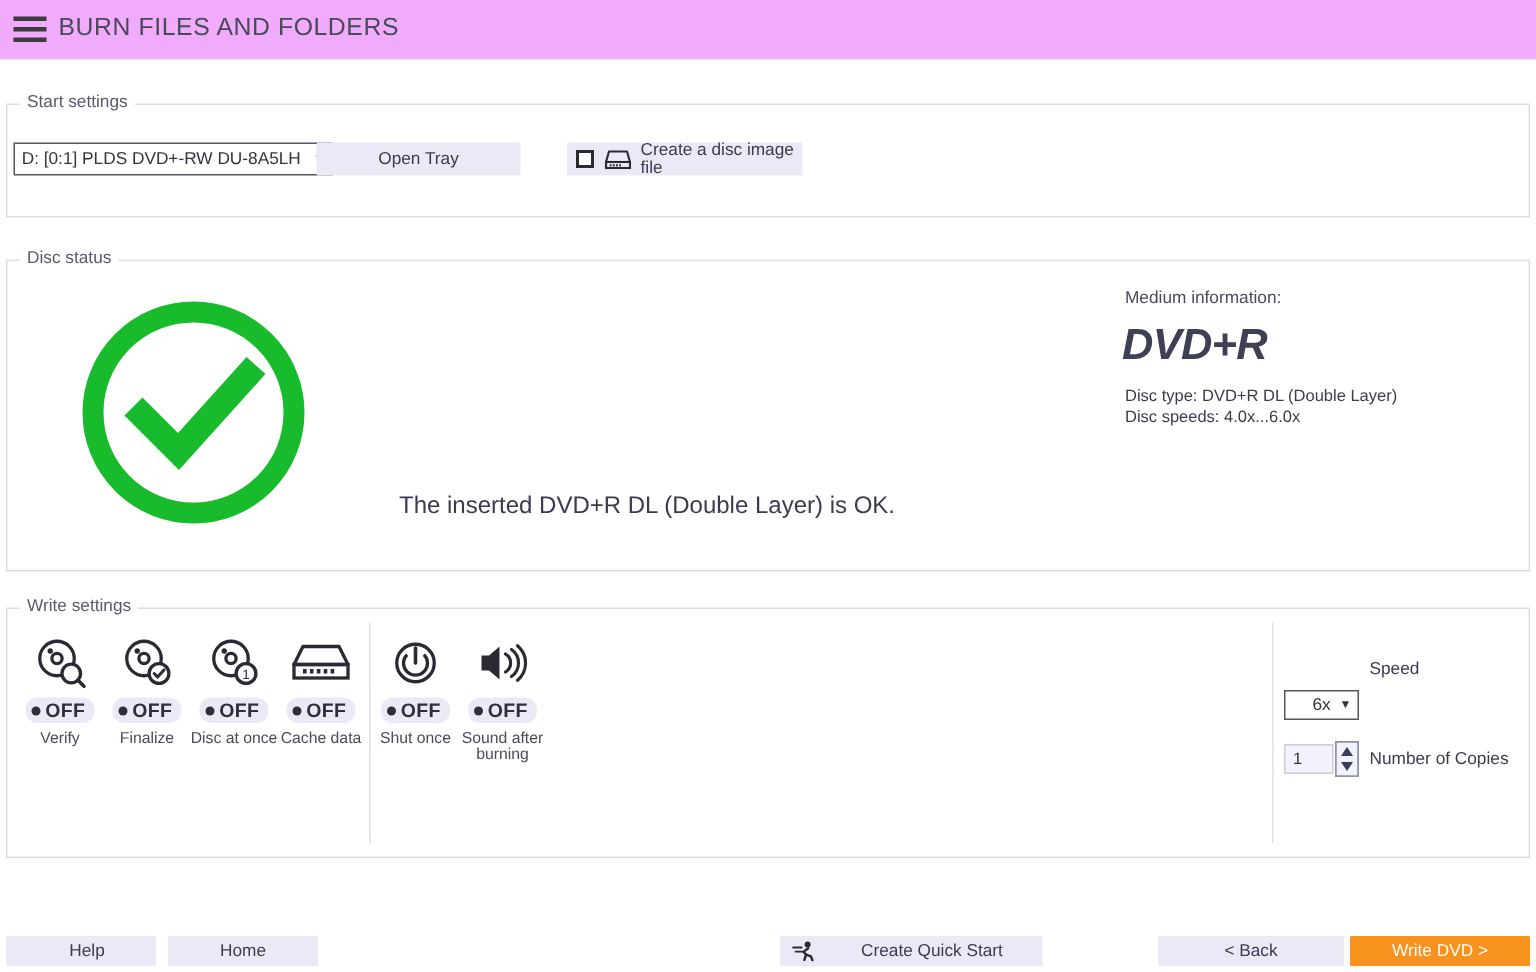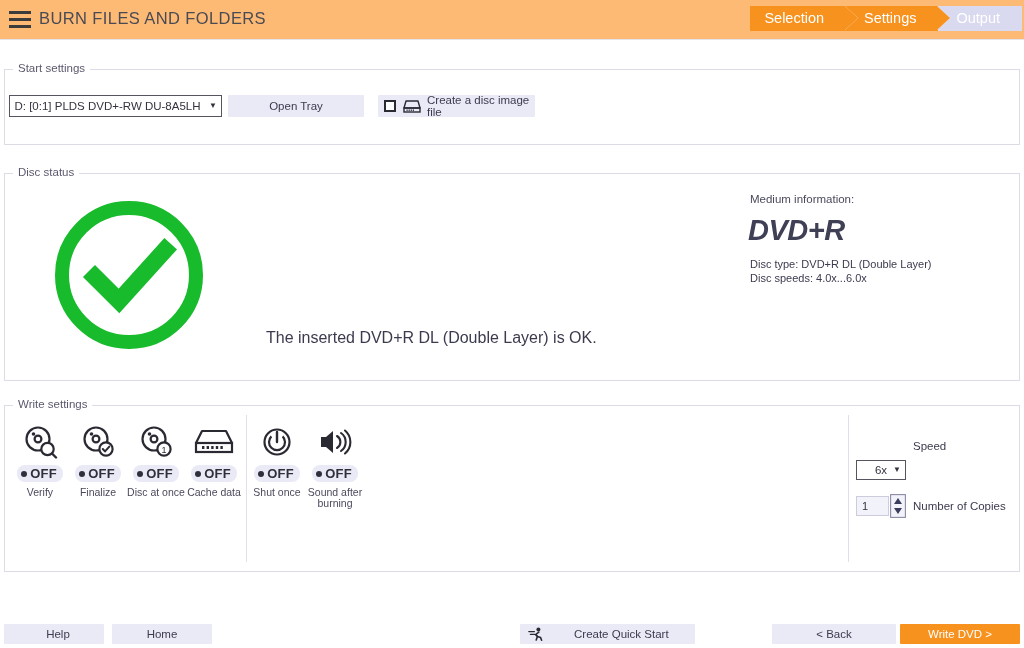--- a/index.html
+++ b/index.html
@@ -18,21 +18,21 @@
     overflow: hidden;
   }
 
   
   .header {
     position: absolute;
     left: 0; top: 0;
     width: 1024px;
     height: 39px;
     border-bottom: 1px solid #e3e3ea;
-    background: #fdba74;
+    background: #f0abfc;
   }
   .hamburger {
     position: absolute;
     left: 9px; top: 11px;
     width: 22px; height: 17px;
     cursor: pointer;
   }
   .hamburger i {
     display: block;
     height: 3px;
@@ -149,21 +149,21 @@
     box-sizing: border-box;
     font-family: "Liberation Sans", sans-serif;
     font-size: 11.5px;
     color: #3b3b4f;
     display: flex;
     align-items: center;
     justify-content: center;
     cursor: pointer;
     border-radius: 1px;
   }
-  #open-tray-btn { left: 228px; top: 95px; width: 136px; height: 22px; }
+  #open-tray-btn { left: 211px; top: 95px; width: 136px; height: 22px; }
 
   #disc-image-btn {
     left: 378px; top: 95px; width: 157px; height: 22px;
     justify-content: flex-start;
     padding-left: 6px;
   }
   .chk {
     width: 12px; height: 12px;
     border: 2px solid #2a2a33;
     background: #fff;
@@ -312,33 +312,20 @@
 <body>
 
 <div class="header">
   <div class="hamburger">
     <i></i>
       <i></i>
       <i></i>
   </div>
   <div class="app-title">BURN FILES AND FOLDERS</div>
 
-  <div class="steps">
-    <div class="step active first">
-      <span class="lbl">Selection</span>
-      <span class="step-sep"></span>
-    </div>
-    <div class="step active">
-      <span class="lbl">Settings</span>
-      <span class="step-sep"></span>
-    </div>
-    <div class="step inactive">
-      <span class="lbl">Output</span>
-    </div>
-  </div>
 </div>
 
 <div class="group" id="writer-group">
   <span class="glabel">Start settings</span>
 </div>
 
 <div class="combo" id="writer-combo">
   <span class="ctext">D: [0:1] PLDS   DVD+-RW DU-8A5LH</span>
   <span class="carrow">▼</span>
 </div>

